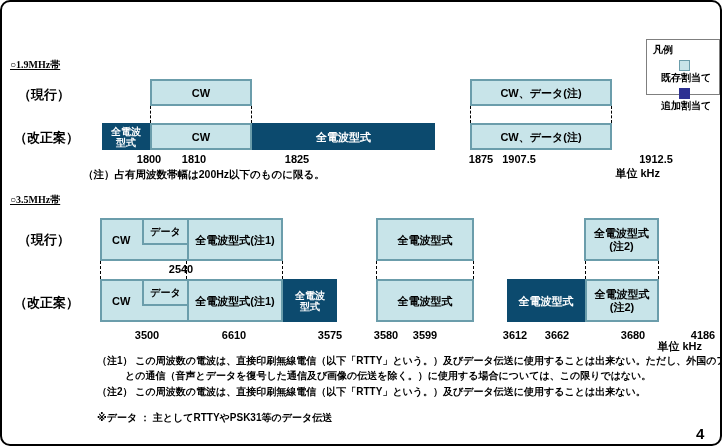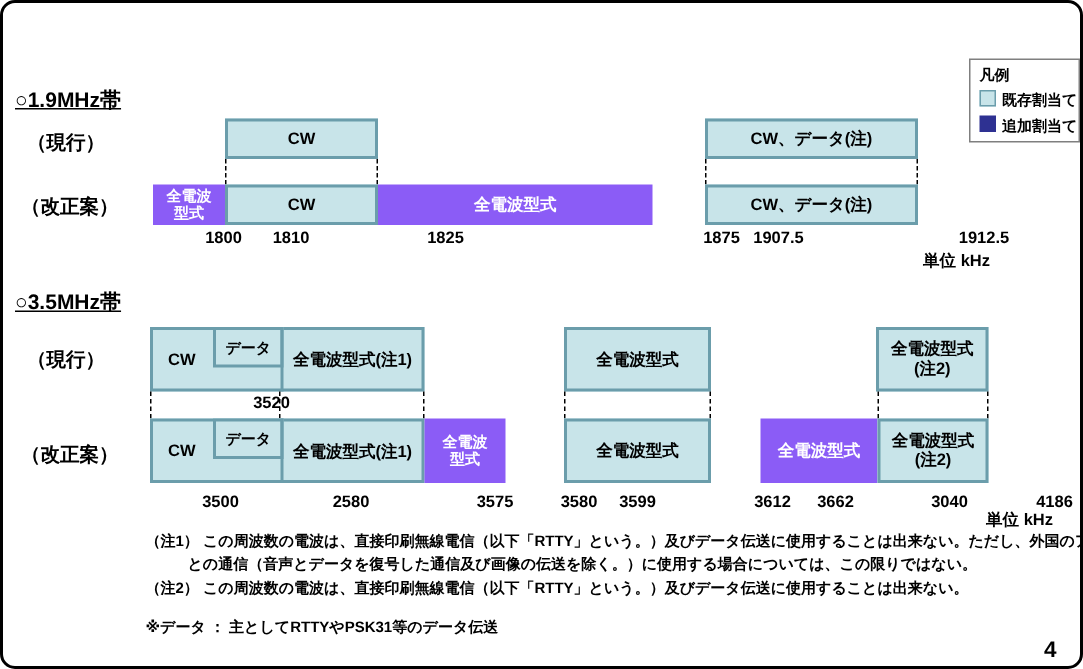--- a/index.html
+++ b/index.html
@@ -3,41 +3,41 @@
 <meta charset="utf-8">
 <style>
   html,body{margin:0;padding:0;background:#fff;}
   .slide{
     position:relative;width:722px;height:446px;box-sizing:border-box;
     border:2px solid #000;border-radius:10px;overflow:hidden;background:#fff;
     font-family:"Liberation Sans","DejaVu Sans",sans-serif;color:#000;font-weight:bold;
   }
   .abs{position:absolute;}
   .title-block{left:10px;top:6px;width:704px;font-size:13.5px;line-height:18px;}
-  .heading{font-size:14px;text-decoration:underline;}
+  .heading{font-size:10px;text-decoration:underline;font-family:Liberation Serif, serif;}
   .rowlabel{font-size:13px;}
   .box{position:absolute;box-sizing:border-box;display:flex;flex-direction:column;
        align-items:center;justify-content:center;text-align:center;font-size:11px;line-height:12px;}
   .light{background:#c8e4e9;border:2px solid #6b9dab;}
-  .dark{background:#8b5cf6;color:#fff;}
+  .dark{background:#0c4a6e;color:#fff;}
   .small-lines{font-size:10px;line-height:11px;}
   .bigbox{position:absolute;box-sizing:border-box;background:#c8e4e9;border:2px solid #6b9dab;}
   .cw-lbl{position:absolute;left:10px;top:50%;transform:translateY(-50%);font-size:11px;}
   .inner-data{position:absolute;left:40px;top:-2px;width:47px;height:27px;box-sizing:border-box;
       background:#c8e4e9;border:2px solid #6b9dab;display:flex;align-items:center;justify-content:center;font-size:10px;}
   .divider{position:absolute;left:85px;top:-2px;bottom:-2px;width:2px;background:#6b9dab;}
   .all1-lbl{position:absolute;left:87px;width:92px;top:50%;transform:translateY(-50%);text-align:center;font-size:11px;}
   .dash{position:absolute;width:0;border-left:1px dashed #000;}
   .tick{position:absolute;transform:translateX(-50%);font-size:11px;white-space:nowrap;margin-left:47px;}
   .note{font-size:10.5px;white-space:nowrap;}
   .unit{font-size:11px;text-align:right;white-space:nowrap;}
   .fn{font-size:10px;white-space:nowrap;}
   .legend{left:644px;top:37px;width:74px;height:56px;border:1px solid #7f7f7f;box-sizing:border-box;
       padding:3px 0 0 6px;font-size:10px;background:#fff;}
-  .legend-row{display:flex;align-items:flex-start;margin-top:3px;}
+  .legend-row{display:flex;align-items:center;margin-top:3px;flex-direction:column;}
   .sw{width:11px;height:11px;display:inline-block;margin-right:4px;box-sizing:border-box;}
   .sw-light{background:#c8e4e9;border:1px solid #6b9dab;}
   .sw-dark{background:#2e3192;}
   .pagenum{font-size:15px;}
 </style>
 </head>
 <body>
 
 <div class="slide">
 
@@ -86,20 +86,21 @@
     <span>CW、データ(注)</span>
   </div>
 
   <span class="tick" style="left:100px;top:151px">1800</span>
   <span class="tick" style="left:145px;top:151px">1810</span>
   <span class="tick" style="left:248px;top:151px">1825</span>
   <span class="tick" style="left:432px;top:151px">1875</span>
   <span class="tick" style="left:470px;top:151px">1907.5</span>
   <span class="tick" style="left:607px;top:151px">1912.5</span>
 
+  <div class="abs note" style="left:81px;top:166px">（注）占有周波数帯幅は200Hz以下のものに限る。</div>
   <div class="abs unit" style="left:601px;top:164px;width:57px">単位 kHz</div>
 
   <div class="abs heading" style="left:8px;top:191px">○3.5MHz帯</div>
   <div class="abs rowlabel" style="left:16px;top:229px">（現行）</div>
   <div class="abs rowlabel" style="left:12px;top:292px">（改正案）</div>
 
   <div class="bigbox" style="left:98px;top:216px;width:183px;height:43px">
     <span class="cw-lbl">CW</span>
     <div class="inner-data">
       <span>データ</span>
@@ -115,21 +116,21 @@
     <span>(注2)</span>
   </div>
 
   <div class="dash" style="left:98px;top:259px;height:18px"></div>
   <div class="dash" style="left:184px;top:259px;height:18px"></div>
   <div class="dash" style="left:280px;top:259px;height:18px"></div>
   <div class="dash" style="left:374px;top:259px;height:18px"></div>
   <div class="dash" style="left:471px;top:259px;height:18px"></div>
   <div class="dash" style="left:583px;top:259px;height:18px"></div>
   <div class="dash" style="left:656px;top:259px;height:18px"></div>
-  <span class="tick" style="left:132px;top:261px">3520</span>
+  <span class="tick" style="left:132px;top:261px">2540</span>
 
   <div class="bigbox" style="left:98px;top:277px;width:183px;height:43px">
     <span class="cw-lbl">CW</span>
     <div class="inner-data">
       <span>データ</span>
     </div>
     <div class="divider"></div>
     <span class="all1-lbl">全電波型式(注1)</span>
   </div>
   <div class="box dark small-lines" style="left:281px;top:277px;width:54px;height:43px">
@@ -141,27 +142,27 @@
   </div>
   <div class="box dark" style="left:505px;top:277px;width:78px;height:43px">
     <span>全電波型式</span>
   </div>
   <div class="box light" style="left:583px;top:277px;width:74px;height:43px;line-height:13px">
     <span>全電波型式</span>
     <span>(注2)</span>
   </div>
 
   <span class="tick" style="left:98px;top:327px">3500</span>
-  <span class="tick" style="left:185px;top:327px">2580</span>
+  <span class="tick" style="left:185px;top:327px">6610</span>
   <span class="tick" style="left:281px;top:327px">3575</span>
   <span class="tick" style="left:337px;top:327px">3580</span>
   <span class="tick" style="left:376px;top:327px">3599</span>
   <span class="tick" style="left:466px;top:327px">3612</span>
   <span class="tick" style="left:508px;top:327px">3662</span>
-  <span class="tick" style="left:584px;top:327px">3040</span>
+  <span class="tick" style="left:584px;top:327px">3680</span>
   <span class="tick" style="left:654px;top:327px">4186</span>
 
   <div class="abs unit" style="left:641px;top:337px;width:59px">単位 kHz</div>
 
   <div class="abs fn" style="left:95px;top:352px">（注1） この周波数の電波は、直接印刷無線電信（以下「RTTY」という。）及びデータ伝送に使用することは出来ない。ただし、外国のアマチュア</div>
   <div class="abs fn" style="left:123px;top:367px">との通信（音声とデータを復号した通信及び画像の伝送を除く。）に使用する場合については、この限りではない。</div>
   <div class="abs fn" style="left:95px;top:383px">（注2） この周波数の電波は、直接印刷無線電信（以下「RTTY」という。）及びデータ伝送に使用することは出来ない。</div>
   <div class="abs fn" style="left:95px;top:409px">※データ ： 主としてRTTYやPSK31等のデータ伝送</div>
 
   <div class="abs pagenum" style="left:694px;top:423px">4</div>

